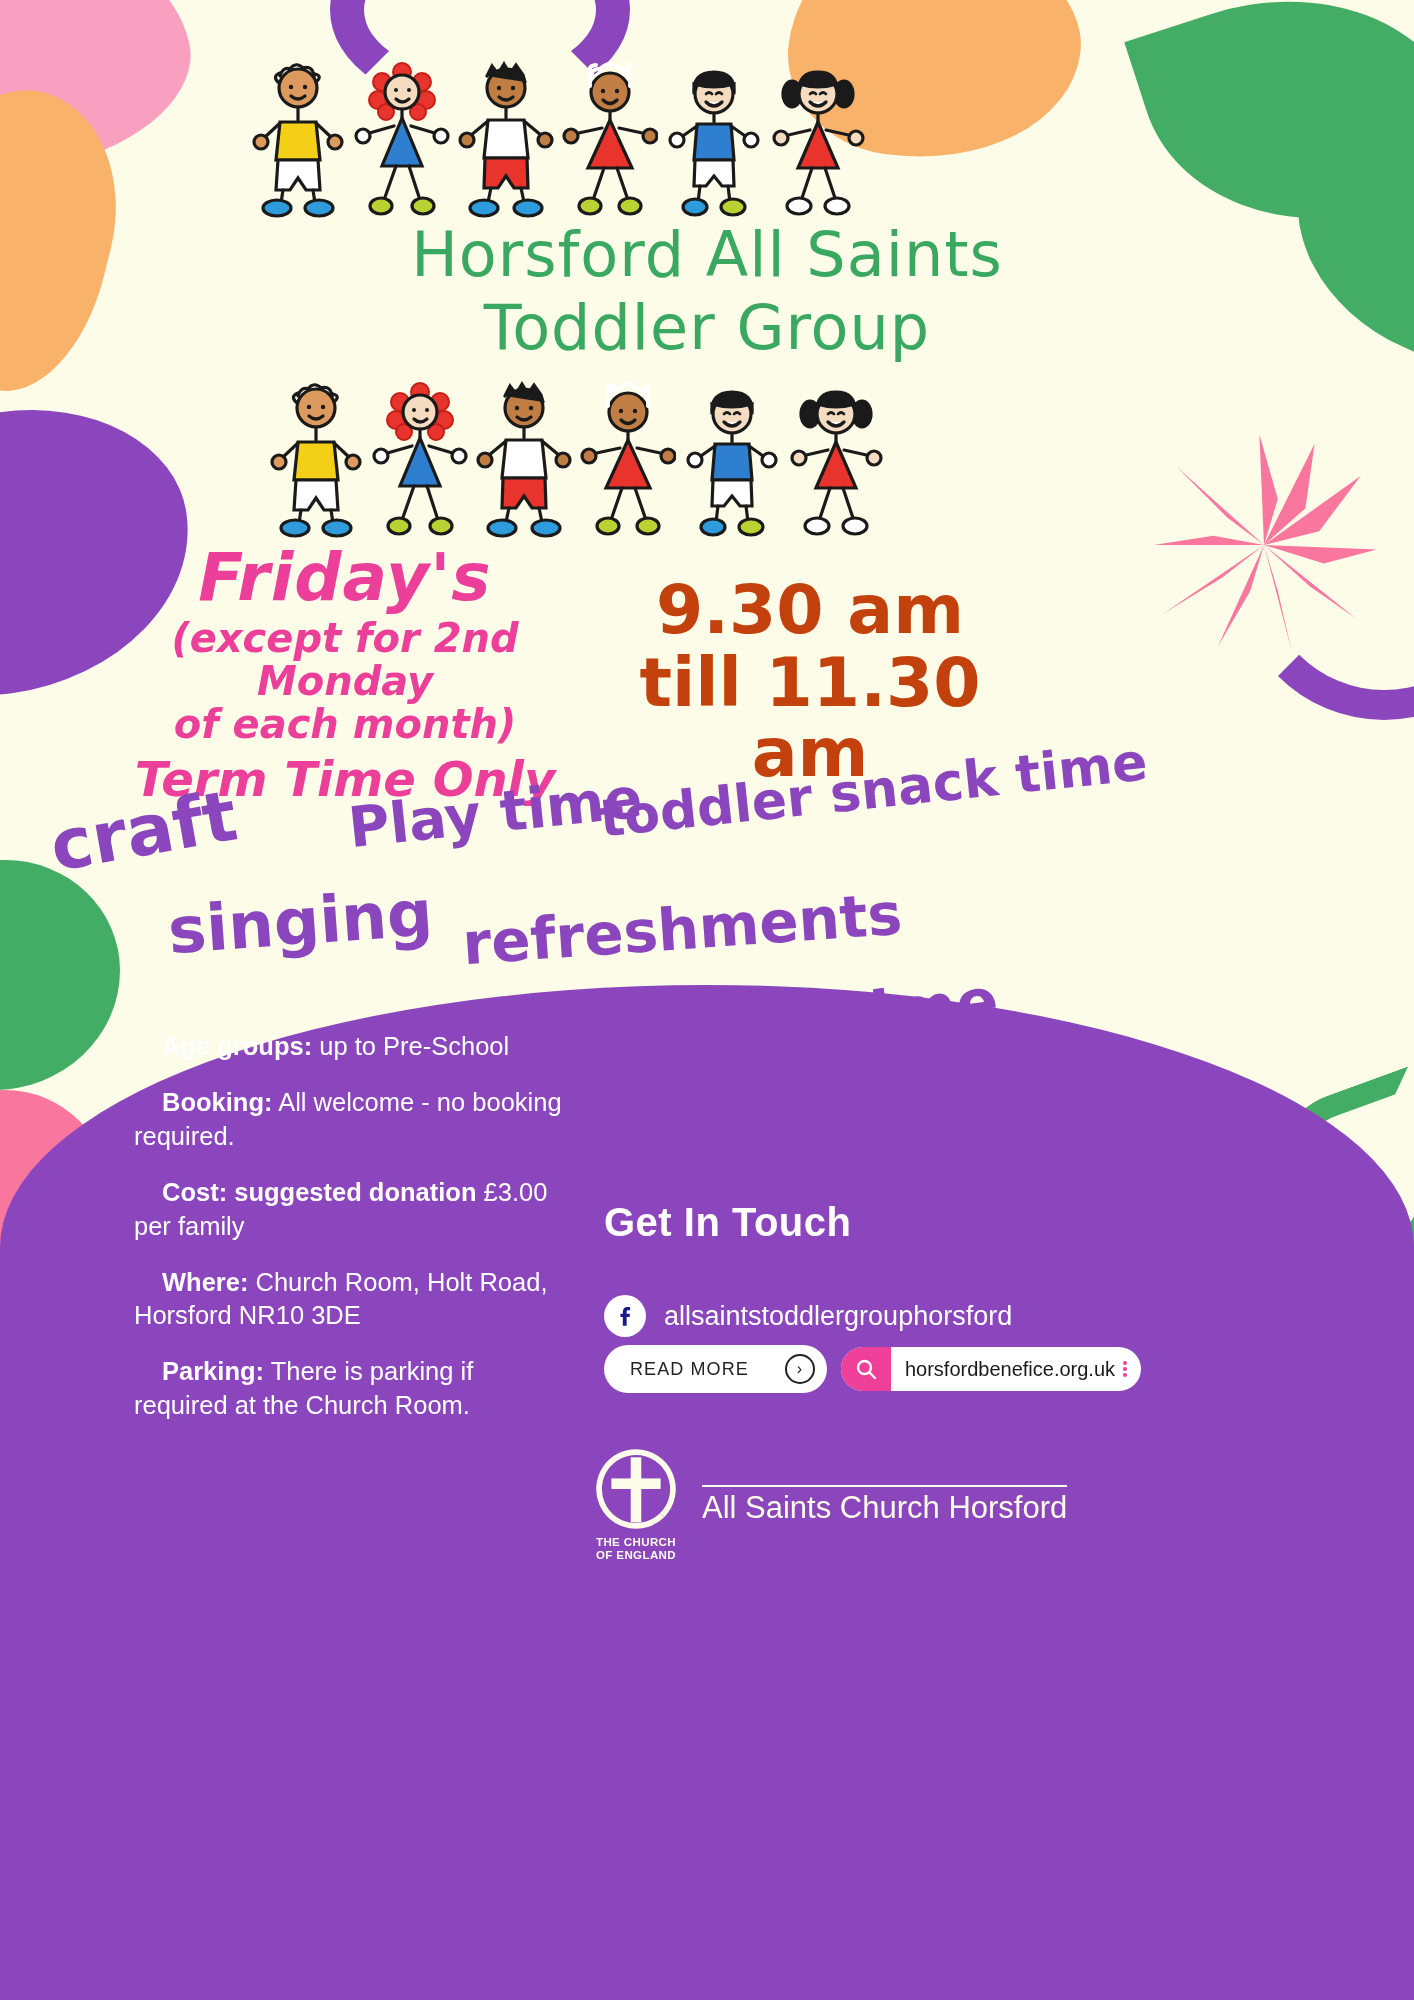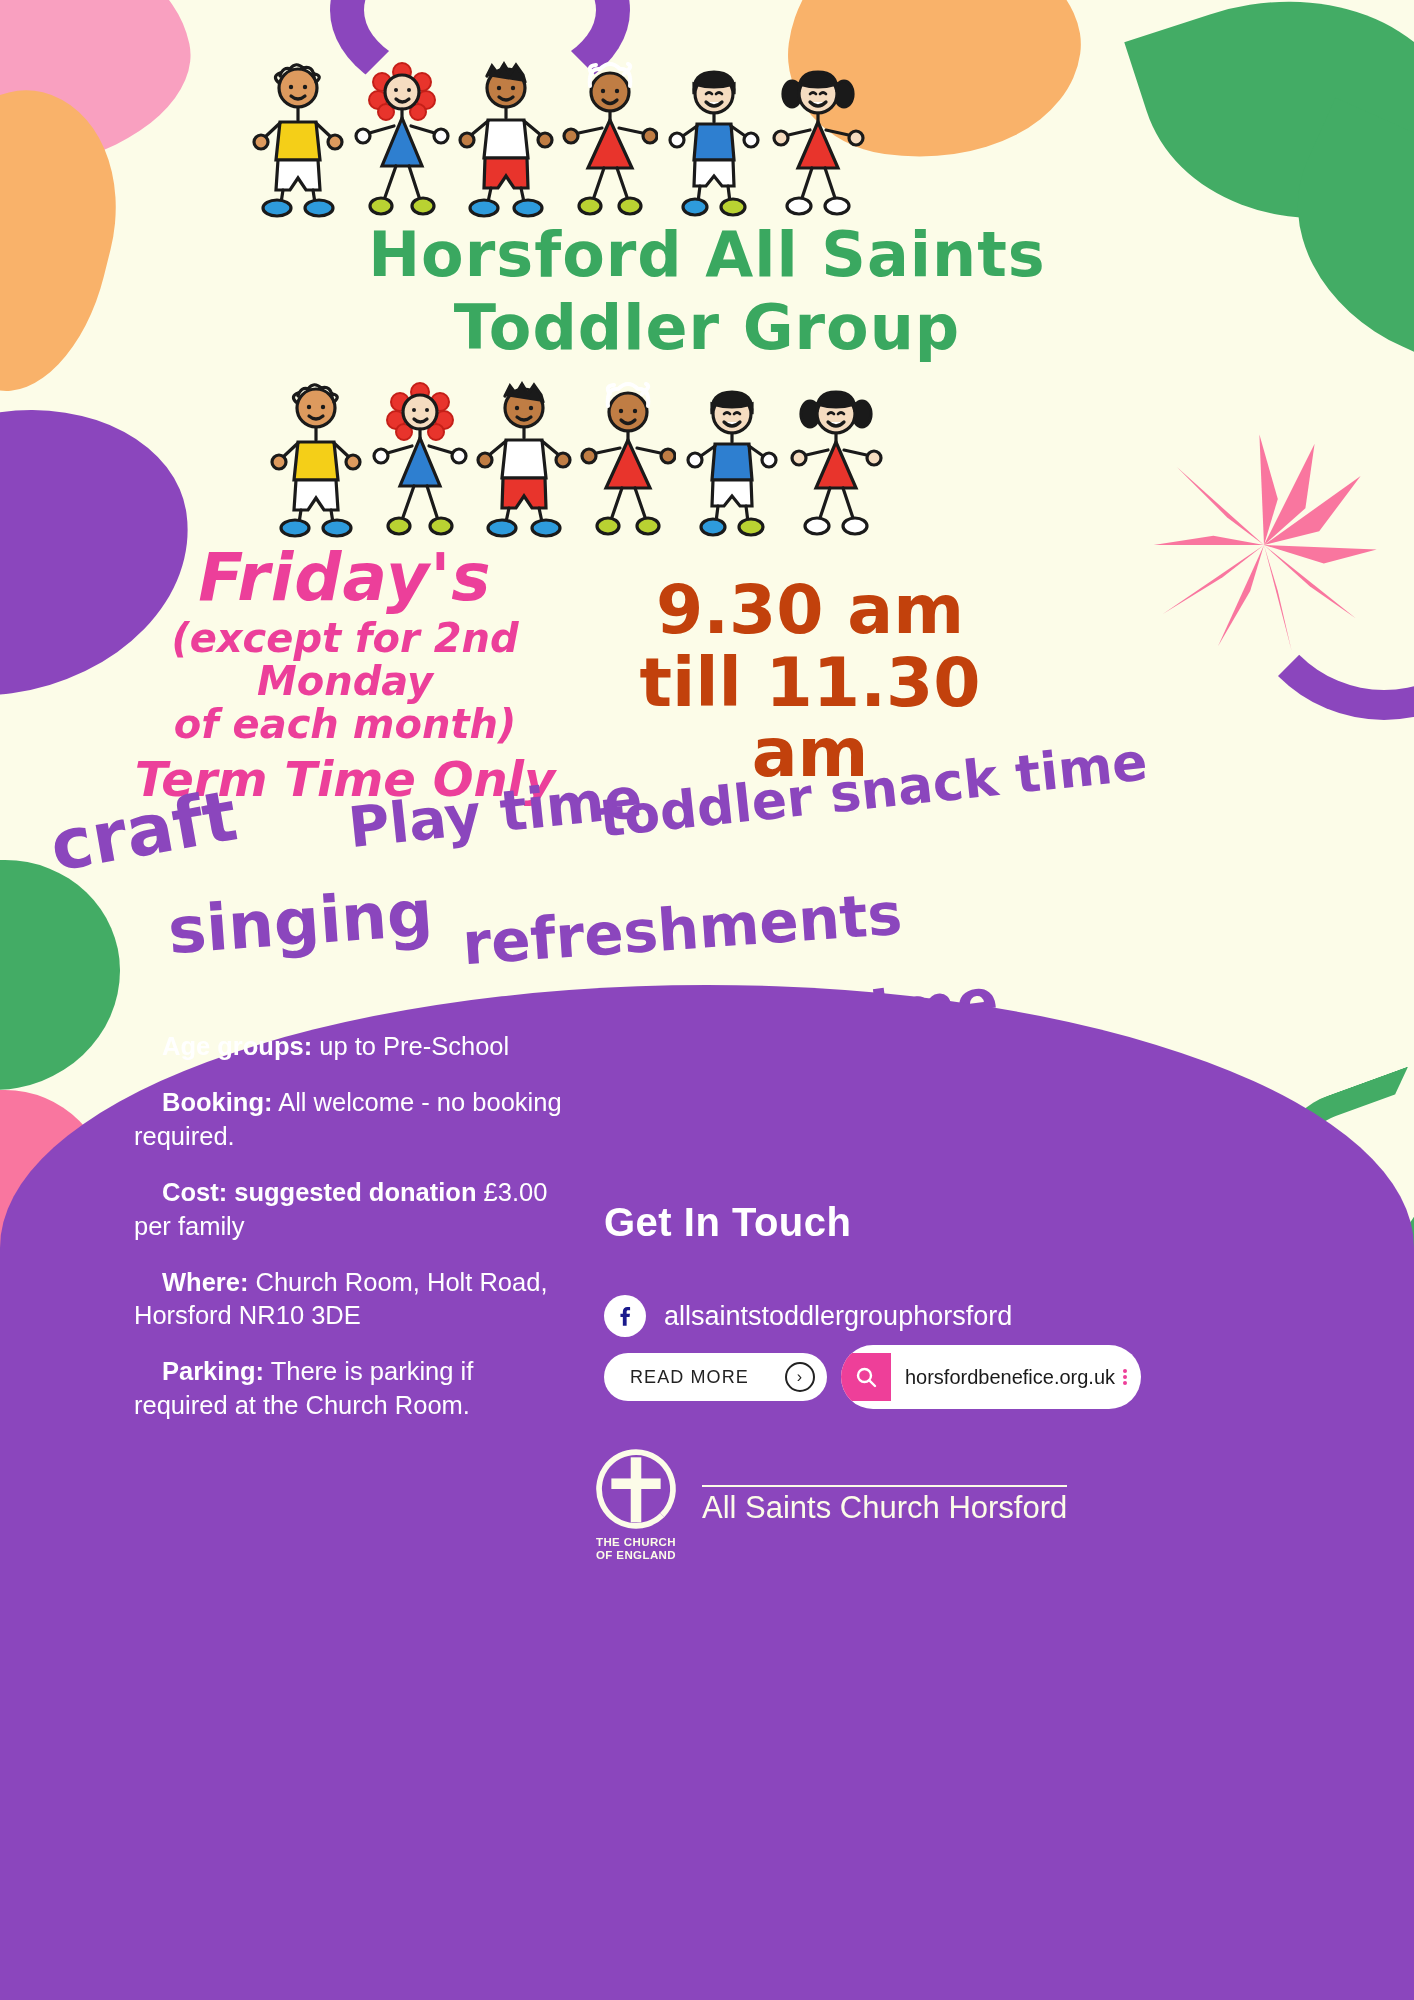--- a/index.html
+++ b/index.html
@@ -104,21 +104,21 @@
   .kids-row.bottom { top: 380px; left: 268px; }
   .kid { position: relative; width: 96px; height: 160px; }
   .kid svg { display: block; width: 100%; height: 100%; }
 
   
   .logo-text {
     position: absolute; left: 0; right: 0; top: 218px;
     text-align: center;
     color: #3aa860;
     font-family: "DejaVu Sans", sans-serif;
-    font-weight: 700;
+    font-weight: 400;
     font-size: 62px;
     line-height: 1.18;
     letter-spacing: 1px;
   }
   .logo-text .l2 { display: block; }
 
   
   .sched-left {
     position: absolute; left: 130px; top: 545px; width: 430px;
     text-align: center;
@@ -213,21 +213,21 @@
   }
   .rm-arrow {
     width: 30px; height: 30px; border-radius: 50%;
     border: 2px solid #222;
     display: flex; align-items: center; justify-content: center;
     font-size: 16px; line-height: 1;
   }
   .url-bar {
     display: flex; align-items: center;
     background: #ffffff; border-radius: 999px;
-    overflow: hidden; height: 64px;
+    overflow: hidden; height: 44px;
   }
   .url-search {
     width: 50px; height: 48px; background: #ee3f99;
     display: flex; align-items: center; justify-content: center;
   }
   .url-search svg { width: 24px; height: 24px; }
   .url-text { padding: 0 8px 0 14px; font-size: 20px; color: #1a1a1a; }
   .url-dots { padding-right: 14px; color: #ee3f99; font-size: 19px; line-height: 0.8;
               letter-spacing: 0; display: flex; flex-direction: column; gap: 2px; }
   .url-dots i { display: block; width: 4px; height: 4px; border-radius: 50%; background: #ee3f99; }

